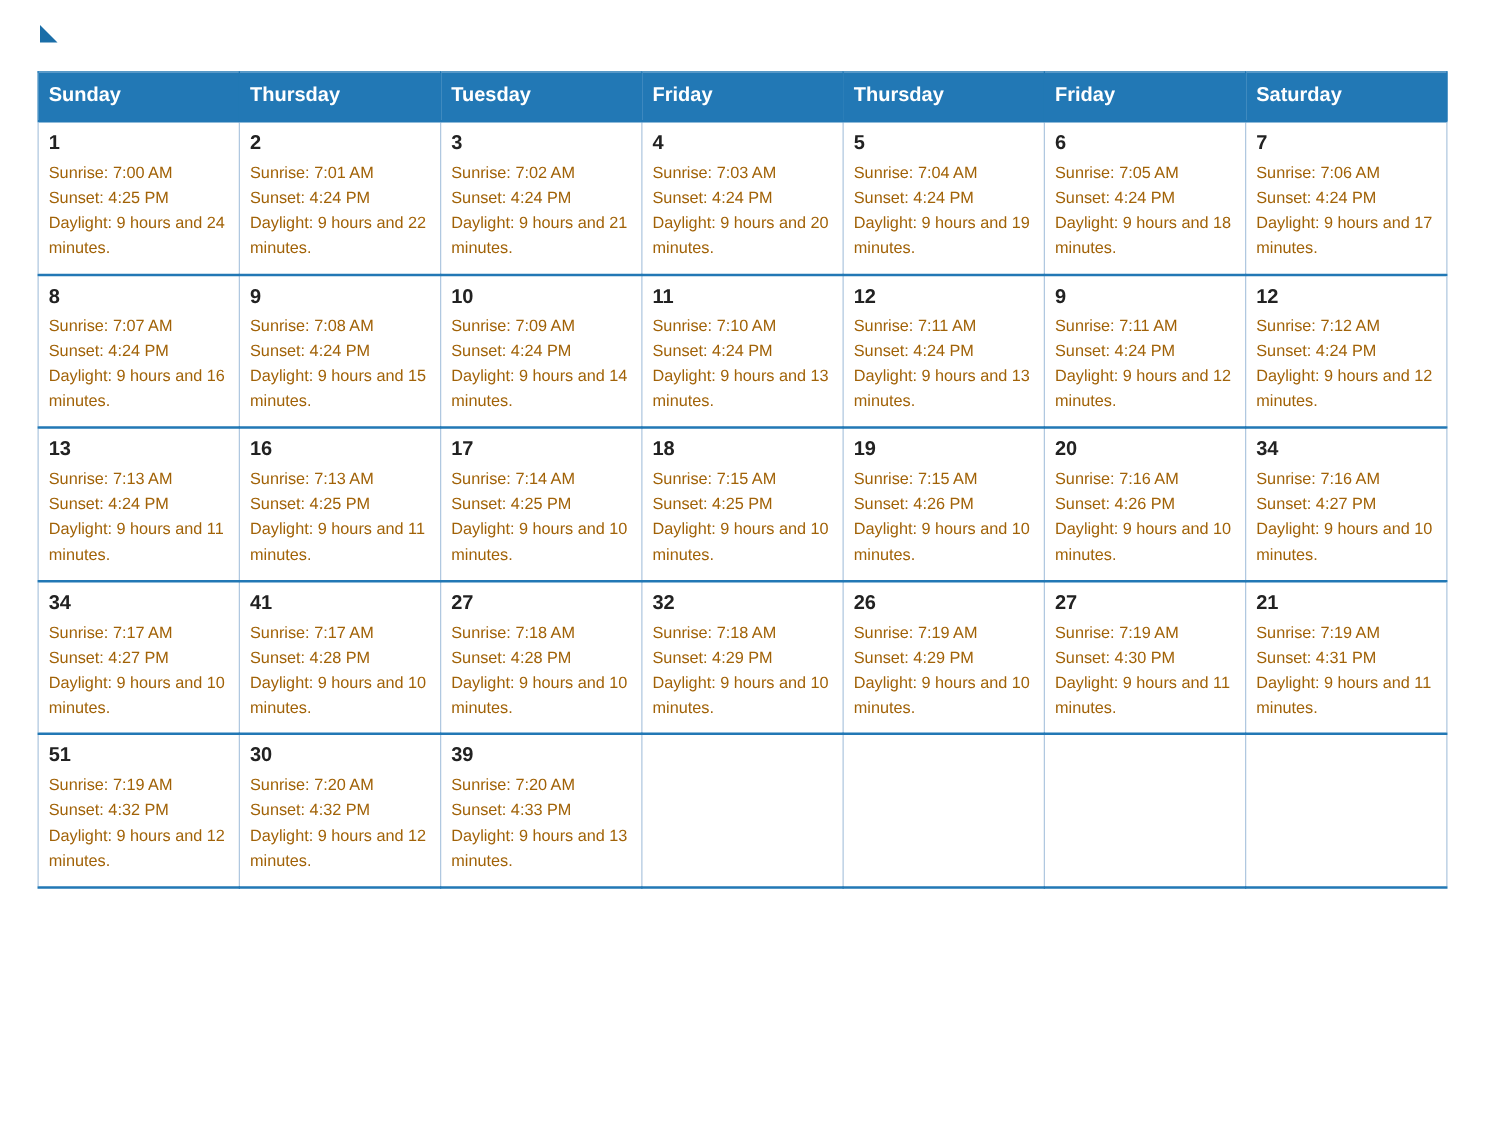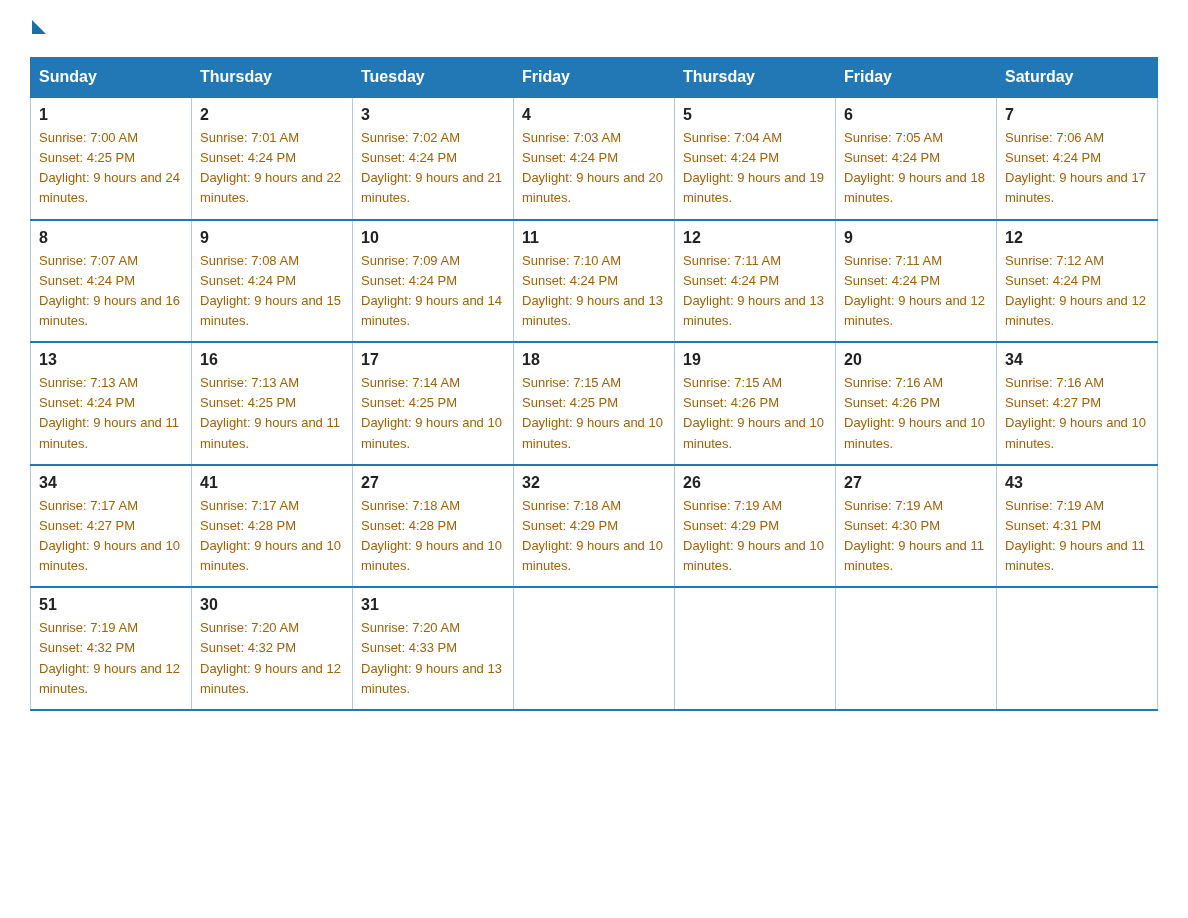--- a/index.html
+++ b/index.html
@@ -221,35 +221,35 @@
         </td>
         <td>
           <div class="day-num">26</div>
           <div class="day-info">Sunrise: 7:19 AM<br>Sunset: 4:29 PM<br>Daylight: 9 hours and 10 minutes.</div>
         </td>
         <td>
           <div class="day-num">27</div>
           <div class="day-info">Sunrise: 7:19 AM<br>Sunset: 4:30 PM<br>Daylight: 9 hours and 11 minutes.</div>
         </td>
         <td>
-          <div class="day-num">43</div>
+          <div class="day-num">21</div>
           <div class="day-info">Sunrise: 7:19 AM<br>Sunset: 4:31 PM<br>Daylight: 9 hours and 11 minutes.</div>
         </td>
       </tr>
       <tr>
         <td>
           <div class="day-num">51</div>
           <div class="day-info">Sunrise: 7:19 AM<br>Sunset: 4:32 PM<br>Daylight: 9 hours and 12 minutes.</div>
         </td>
         <td>
           <div class="day-num">30</div>
           <div class="day-info">Sunrise: 7:20 AM<br>Sunset: 4:32 PM<br>Daylight: 9 hours and 12 minutes.</div>
         </td>
         <td>
-          <div class="day-num">31</div>
+          <div class="day-num">39</div>
           <div class="day-info">Sunrise: 7:20 AM<br>Sunset: 4:33 PM<br>Daylight: 9 hours and 13 minutes.</div>
         </td>
         <td class="empty"></td>
         <td class="empty"></td>
         <td class="empty"></td>
         <td class="empty"></td>
       </tr>
     </tbody>
 </table>
 

